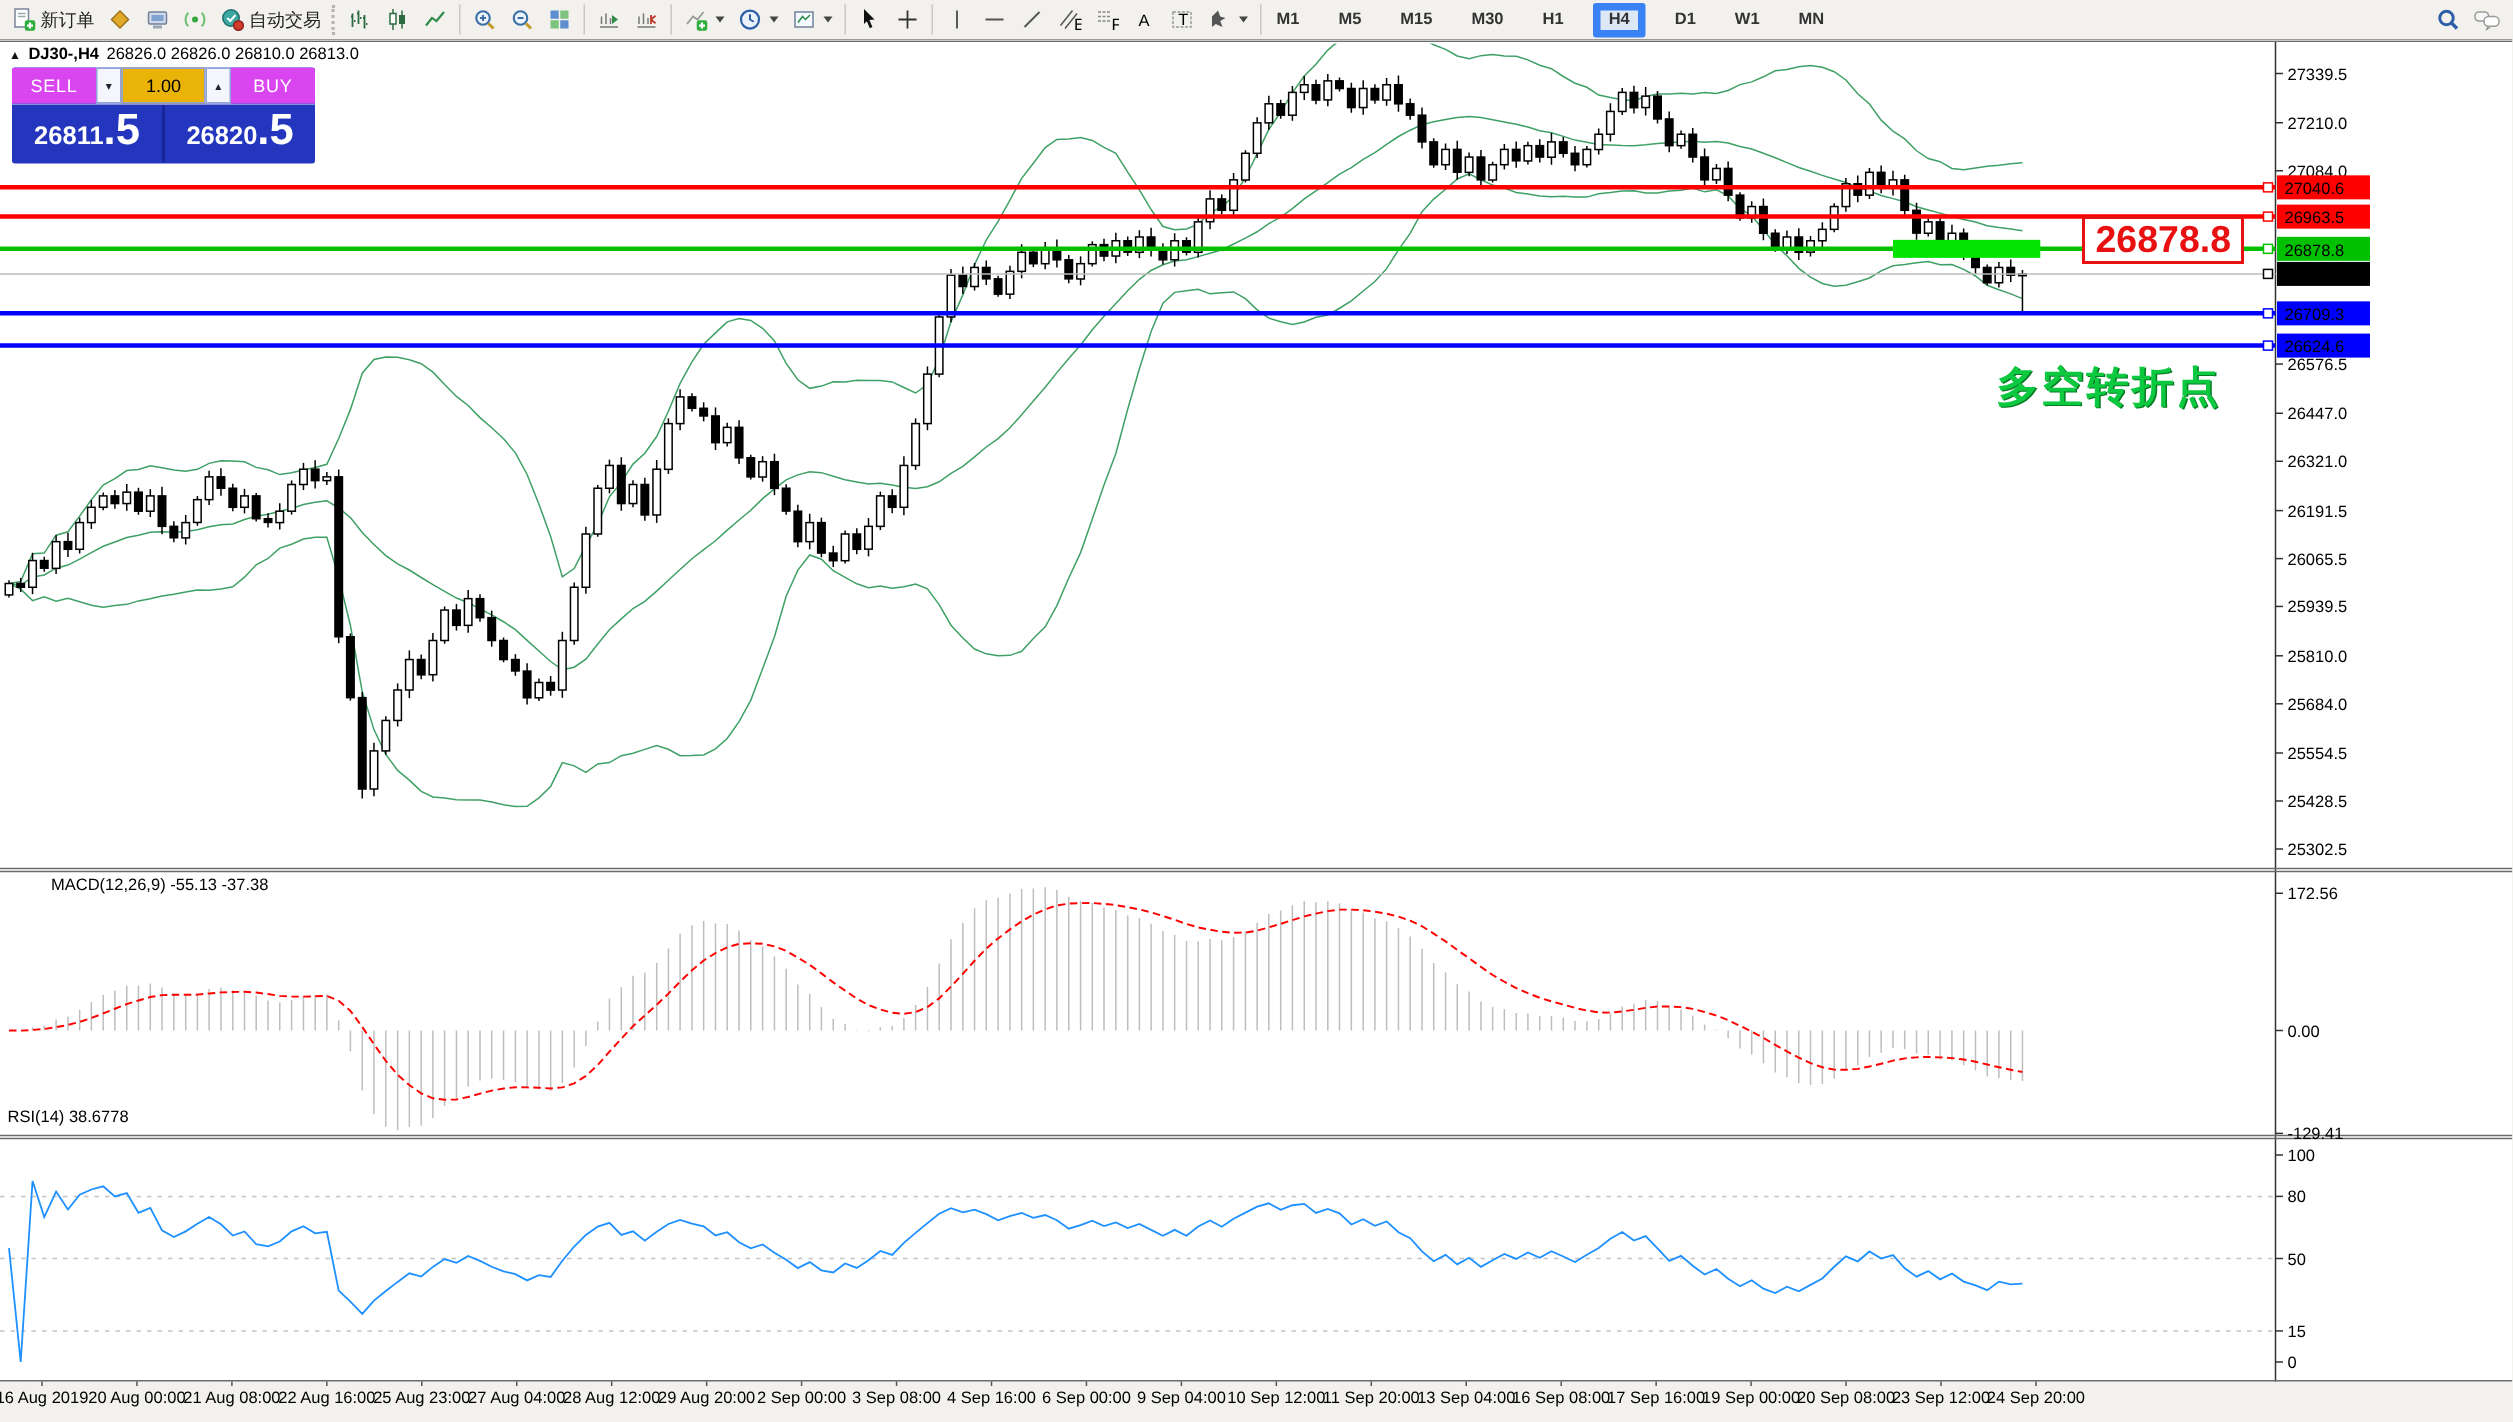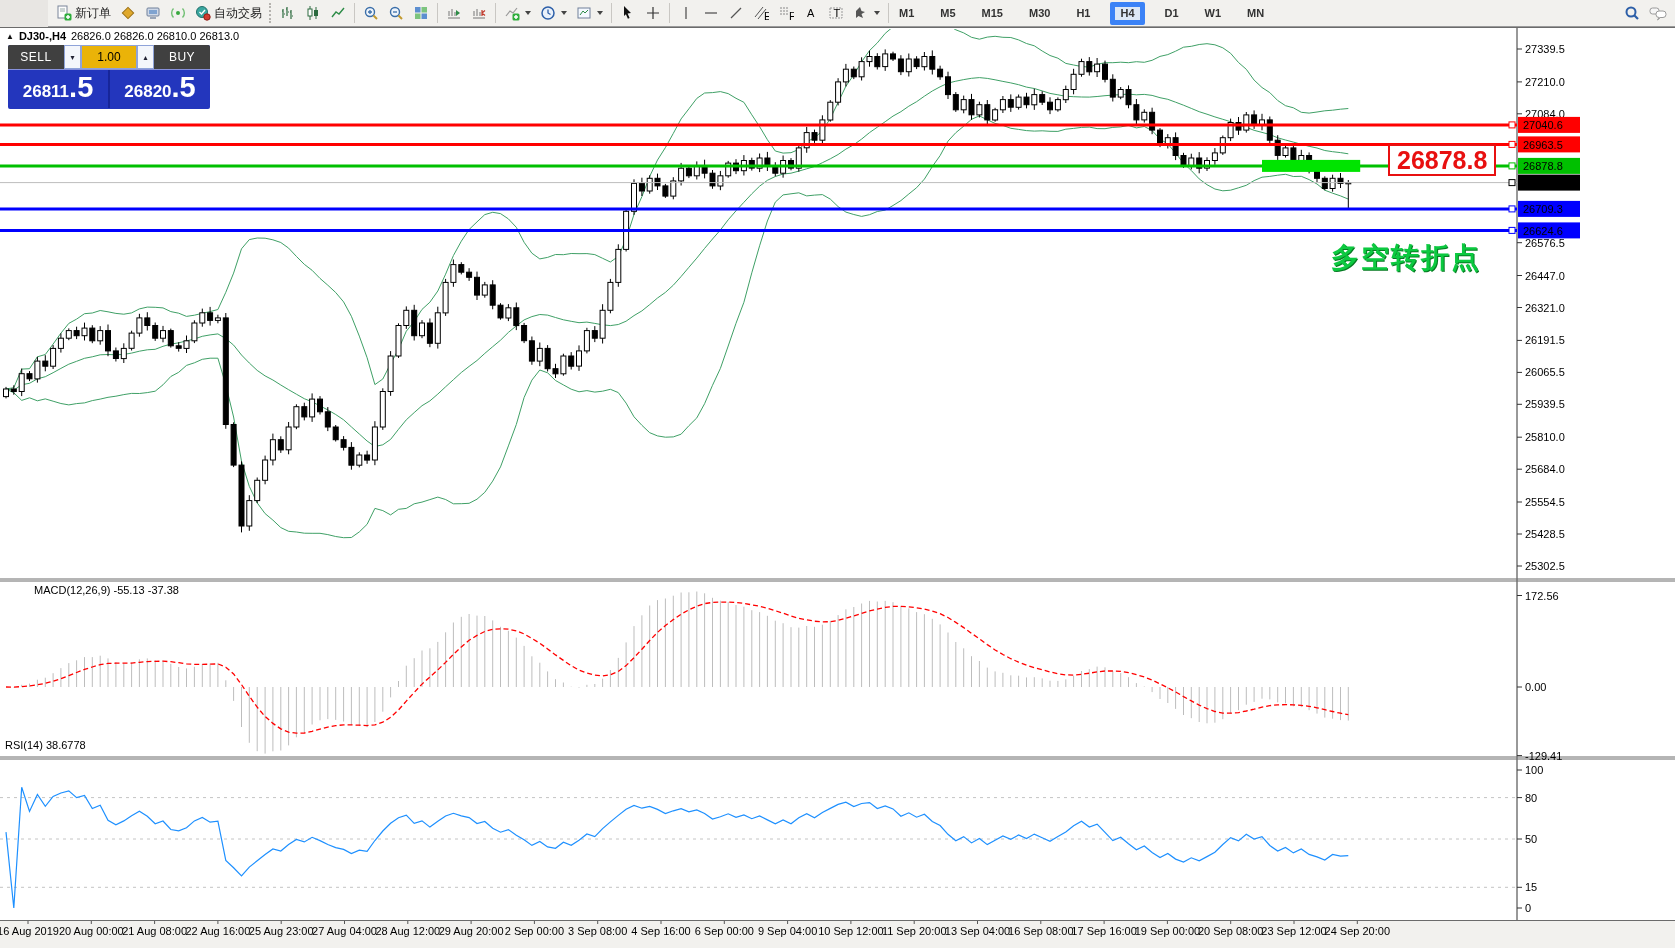--- a/index.html
+++ b/index.html
@@ -1,21 +1,21 @@
 <!DOCTYPE html>
 <html><head>
 <meta charset="utf-8">
 <style>
   * { margin:0; padding:0; box-sizing:border-box; }
   html,body { width:1675px; height:948px; overflow:hidden;
     font-family:"Liberation Sans", sans-serif; background:#e8e6e3; }
 
   
   .toolbar { height:18px; background:#f2f1ee; border-bottom:1px solid #9a9a9a;
-    display:flex; align-items:center; padding:13px 4px; gap:1px;margin-left:48px; }
+    display:flex; align-items:center; padding:13px 4px; gap:1px; }
   .tbtn { height:23px; min-width:23px; display:flex; align-items:center; justify-content:center;
     gap:3px; padding:0 3px; border:1px solid transparent; border-radius:2px; color:#222;
     font-size:12px; cursor:default; }
   .tbtn svg { display:block; }
   .tf-btn { font-size:11px; font-weight:bold; color:#333; padding:0 5px; }
   .tf-btn.active { background:#dde8f6; border:5px solid #3b82f6; }
   .tsep { width:1px; height:20px; background:#c9c7c3; margin:0 3px; }
   .tgrip { width:4px; height:20px; border-left:2px dotted #b5b3af; margin:0 2px; }
   .dd { width:0; height:0; border-left:3px solid transparent; border-right:3px solid transparent;
     border-top:4px solid #444; margin-left:2px; }
@@ -28,21 +28,21 @@
 
   .chart-header { position:absolute; left:6px; top:3px; font-size:11px; color:#000;
     display:flex; align-items:center; gap:5px; z-index:5; }
   .hdr-arrow { font-size:8px; color:#111; }
 
   
   .ocp { position:absolute; left:8px; top:18px; width:202px; height:64px; z-index:6;
     background:#2336bd; border-radius:2px; overflow:hidden; color:#fff; }
   .ocp-row1 { display:flex; height:25px; border-bottom:1px solid rgba(255,255,255,.45); }
   .ocp-btn { flex:1; display:flex; align-items:center; justify-content:center;
-    font-size:12px; letter-spacing:.5px; color:#fff; background:#404040;
+    font-size:12px; letter-spacing:.5px; color:#fff; background:#d946ef;
     border:none; cursor:pointer; }
   .vol-sp { width:17px; background:#f4f6fb; border:1px solid #8fa3d9; color:#223;
     font-size:8px; display:flex; align-items:center; justify-content:center; cursor:pointer; }
   .vol-in { width:56px; border:1px solid #8fa3d9; background:#eab308; color:#000;
     font-size:12px; text-align:center; }
   .ocp-row2 { display:flex; height:38px; }
   .ocp-price { flex:1; display:flex; align-items:baseline; justify-content:center; padding-top:2px; }
   .ocp-price .int { font-size:17px; font-weight:bold; }
   .ocp-price .dec { font-size:29px; font-weight:bold; line-height:30px; }
   .ocp-div { width:2px; background:#17259a; }

